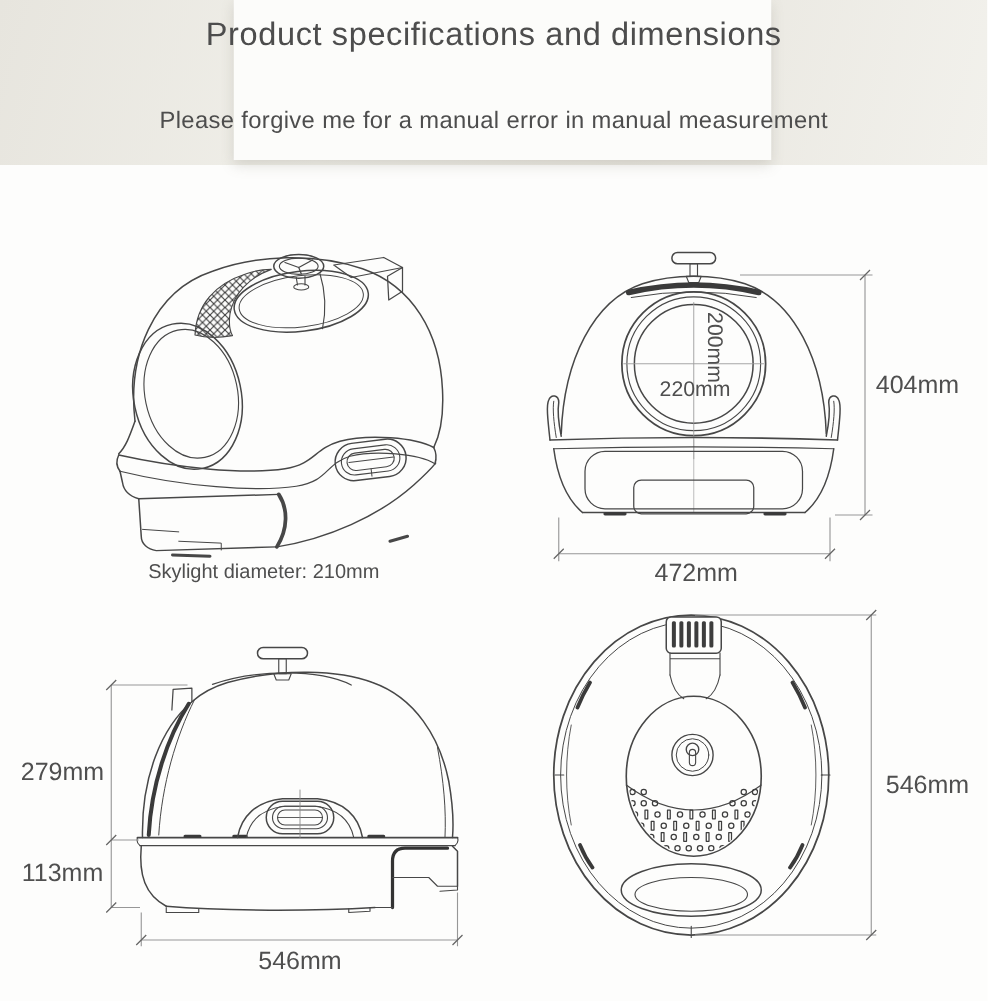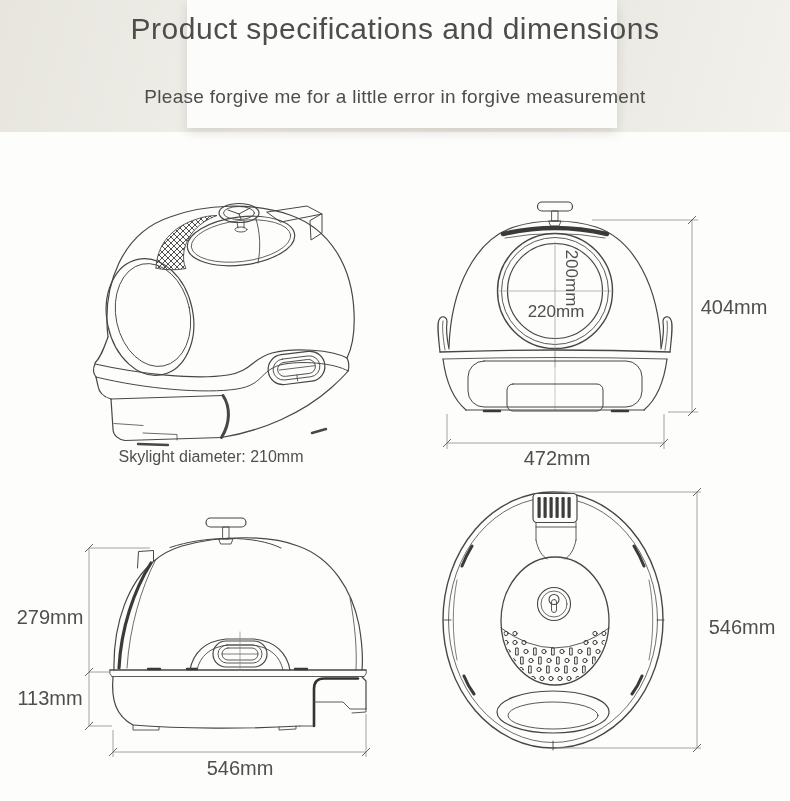--- a/index.html
+++ b/index.html
@@ -12,21 +12,21 @@
     position:absolute;left:0;top:0;width:790px;height:132px;
     background:linear-gradient(105deg,#e7e5de 0%,#f0efe9 35%,#e9e7e0 65%,#f2f1ec 100%);
   }
   .banner{
     position:absolute;left:187px;top:0;width:430px;height:128px;
     background:#fcfcfa;
     box-shadow:0 4px 10px rgba(120,115,100,0.22);
   }
   .page-title{
     position:absolute;left:0;top:12px;width:790px;
-    text-align:center;font-size:30px;color:#4d4d4d;letter-spacing:0.5px;
+    text-align:center;font-size:26px;color:#4d4d4d;letter-spacing:0.5px;
     white-space:nowrap;
   }
   .page-subtitle{
     position:absolute;left:0;top:86px;width:790px;
     text-align:center;font-size:19px;color:#4d4d4d;letter-spacing:0.3px;
     white-space:nowrap;
   }
   svg{position:absolute;overflow:visible;}
   svg text{fill:#4f4f4f;}
   .dim-label{font-size:20px;}
@@ -34,21 +34,21 @@
   .cap-label{font-size:16px;}
 </style>
 </head>
 <body>
 
 <div class="page">
 
   <div class="top-strip"></div>
   <div class="banner"></div>
   <div class="page-title">Product specifications and dimensions</div>
-  <div class="page-subtitle">Please forgive me for a little error in forgive measurement</div>
+  <div class="page-subtitle">Please forgive me for a manual error in manual measurement</div>
 
   <svg style="left:60px;top:190px;" width="330" height="285" viewBox="60 190 330 285">
     <defs>
       <pattern id="xh" width="6" height="6" patternUnits="userSpaceOnUse">
         <path d="M0 0 L6 6 M6 0 L0 6" stroke="#3c3c3c" stroke-width="0.9" fill="none"></path>
       </pattern>
     </defs>
     <g fill="none" stroke="#474747" stroke-width="1.2" stroke-linecap="round" stroke-linejoin="round">
 
       <path d="M 108 337 C 102 285 122 233 170 217 C 205 204 252 202 290 215 C 330 229 352 266 354 312 C 355 332 352 348 347 358"></path>

